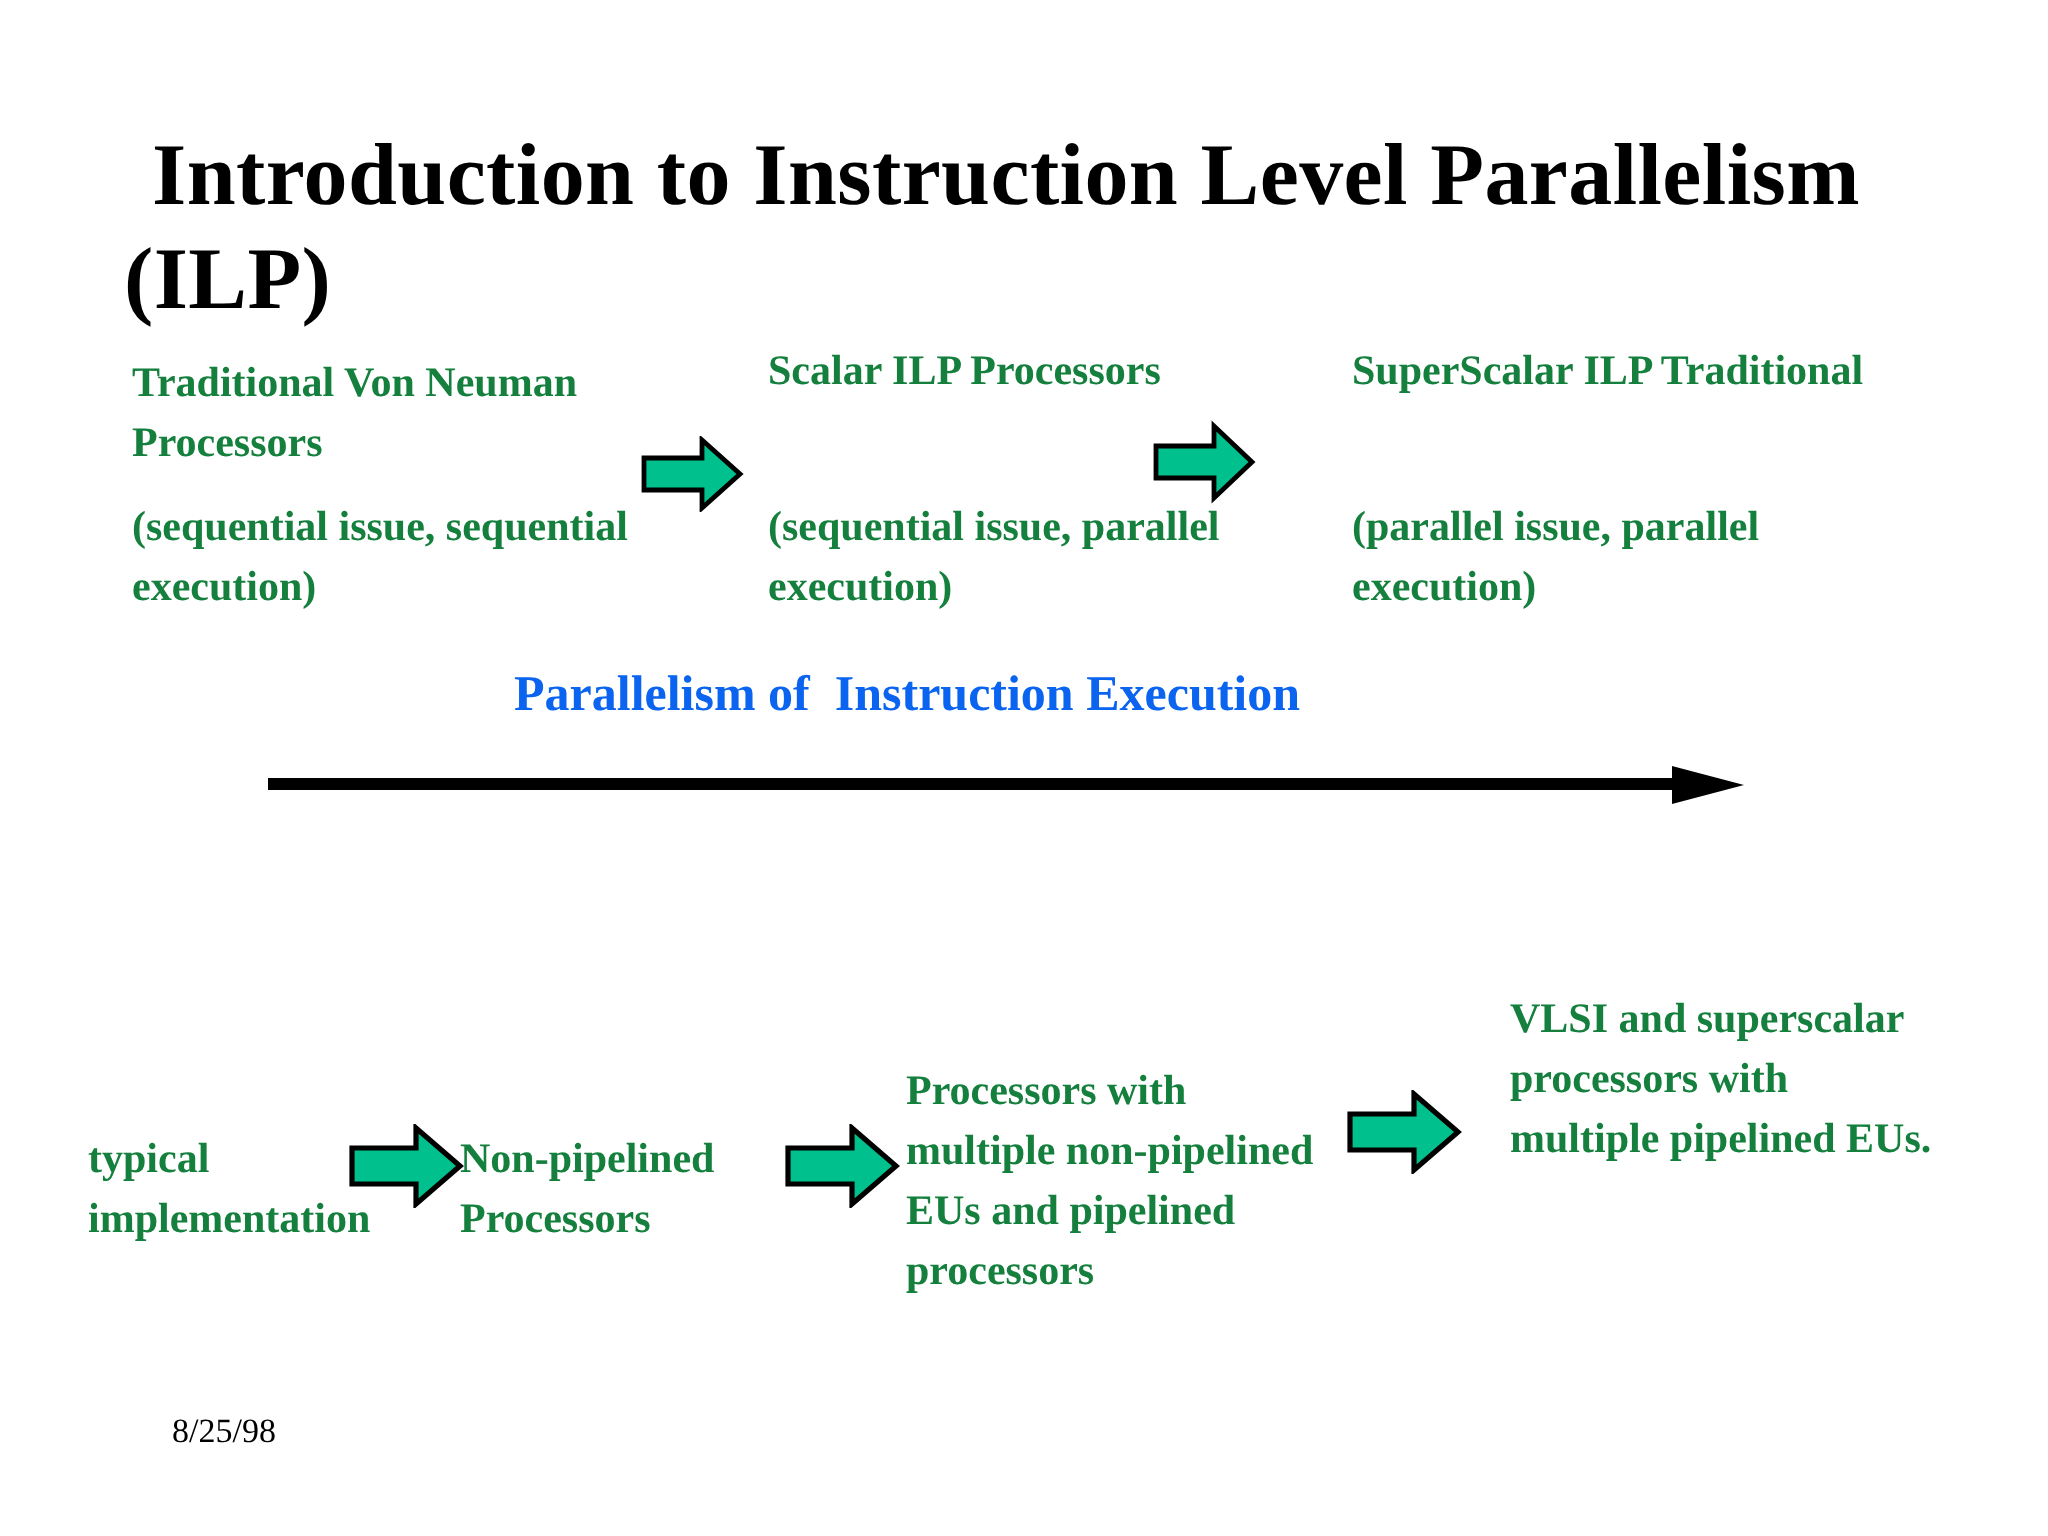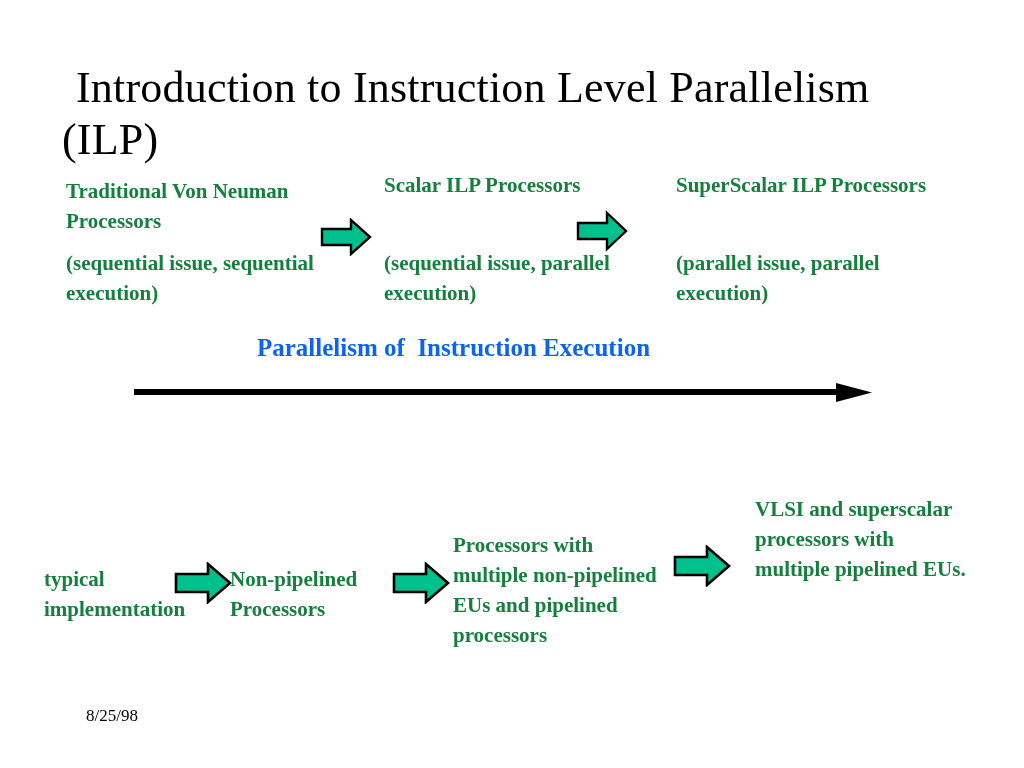--- a/index.html
+++ b/index.html
@@ -21,21 +21,21 @@
   .abs { position: absolute; }
 
   
   #slide-title {
     left: 62px;
     top: 62px;
     width: 900px;
     font-size: 44px;
     line-height: 52px;
     color: #000000;
-    font-weight: normal;
+    font-weight: bold;
     letter-spacing: 0.2px;
   }
   #slide-title .ln { display: block; }
   #slide-title .ln1 { text-indent: 14px; }
 
   
   .btext {
     color: #15803d;
     font-weight: bold;
     font-size: 21px;
@@ -108,21 +108,21 @@
 
   <div class="abs btext" id="stage-2-title">Scalar ILP Processors</div>
   <div class="abs btext" id="stage-2-sub">(sequential issue, parallel execution)</div>
 
   <div class="abs gr-arrow" id="arrow-top-2">
     <svg width="52" height="42" viewBox="0 0 52 42" xmlns="http://www.w3.org/2000/svg">
       <polygon points="2,13 31,13 31,3 50,21 31,39 31,29 2,29" fill="#00c18d" stroke="#000000" stroke-width="2.4" stroke-linejoin="miter"></polygon>
     </svg>
   </div>
 
-  <div class="abs btext" id="stage-3-title">SuperScalar ILP Processors</div>
+  <div class="abs btext" id="stage-3-title">SuperScalar ILP Traditional</div>
   <div class="abs btext" id="stage-3-sub">(parallel issue, parallel execution)</div>
 
   <div class="abs blue-caption" id="caption-execution">Parallelism of  Instruction Execution</div>
 
   <div class="abs" id="axis-arrow">
     <svg width="742" height="30" viewBox="0 0 742 30" xmlns="http://www.w3.org/2000/svg">
       <rect x="0" y="11" width="712" height="6" fill="#000000"></rect>
       <polygon points="702,5 738,14.5 702,24" fill="#000000"></polygon>
     </svg>
   </div>

